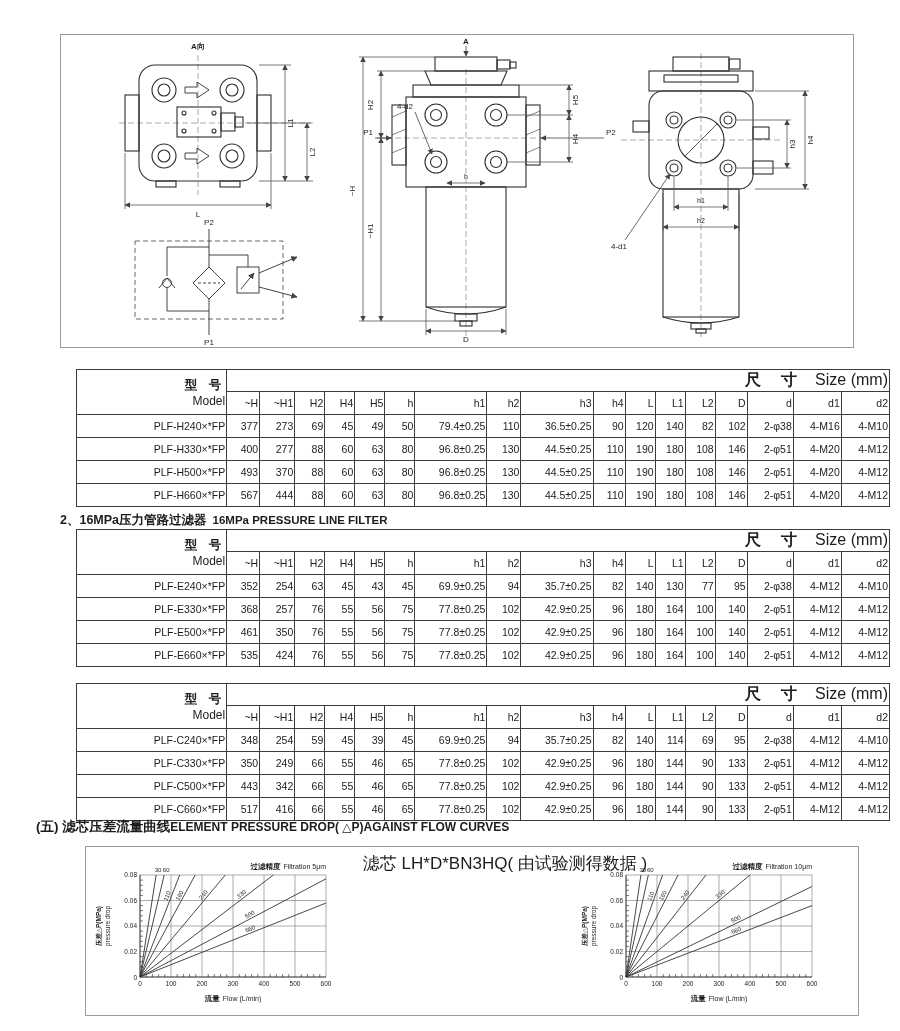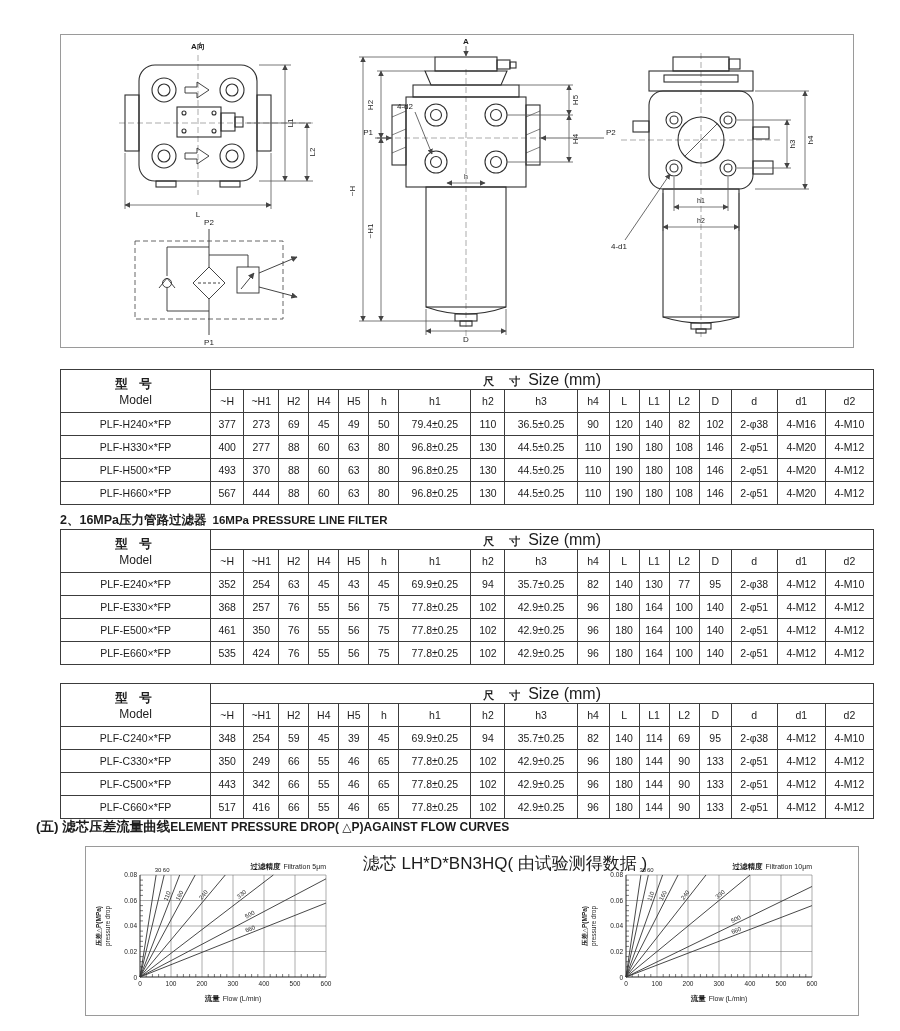--- a/index.html
+++ b/index.html
@@ -3,28 +3,28 @@
 <meta charset="utf-8">
 <style>
   html,body{margin:0;padding:0;background:#fff;}
   .page{position:relative;width:900px;height:1031px;background:#fff;overflow:hidden;
         font-family:"Liberation Sans","DejaVu Sans",sans-serif;color:#1c1c1c;}
   h1.title{position:absolute;left:36px;top:6px;margin:0;font-size:15px;font-weight:bold;white-space:nowrap;}
   h1.title .en{margin-left:6px;}
   .drawing-box{position:absolute;left:60px;top:34px;width:792px;height:312px;border:1px solid #9a9a9a;}
   .sec-head{position:absolute;left:60px;font-size:12.5px;font-weight:bold;white-space:nowrap;}
   .sec-head .en{font-size:11.5px;margin-left:6px;}
-  table.spec{position:absolute;left:60px;border-collapse:collapse;table-layout:fixed;width:814px;
-             font-size:10.5px;text-align:center;}
+  table.spec{position:absolute;left:76px;border-collapse:collapse;table-layout:fixed;width:814px;
+             font-size:10.5px;text-align:right;}
   table.spec th,table.spec td{border:1px solid #3c3c3c;padding:0 1px;height:22px;overflow:hidden;white-space:nowrap;}
   table.spec thead tr:first-child th{height:19px;}
   th.model-th .zh{font-size:12.5px;font-weight:bold;letter-spacing:4px;}
   th.model-th .en{font-size:12px;font-weight:normal;}
   th.size-th{font-weight:normal;}
-  th.size-th .zh{font-weight:bold;font-size:11px;letter-spacing:2px;margin-right:6px;}
+  th.size-th .zh{font-weight:bold;font-size:16px;letter-spacing:2px;margin-right:16px;}
   th.size-th .en{font-size:16px;}
   table.spec thead tr.cols-row th{font-weight:normal;}
   h2.curves-title{position:absolute;left:36px;top:818px;margin:0;font-size:13.5px;font-weight:bold;white-space:nowrap;}
   h2.curves-title .en{font-size:12px;}
   .curves-box{position:absolute;left:85px;top:846px;width:772px;height:168px;border:1px solid #9a9a9a;}
   .notes{position:absolute;left:246px;top:4px;width:346px;text-align:center;font-size:17px;font-weight:normal;line-height:1.55;white-space:nowrap;}
   .chart-svg{position:absolute;top:12px;}
   svg text{fill:#1c1c1c;}
   .dwg-label{font-size:8px;}
 </style>

